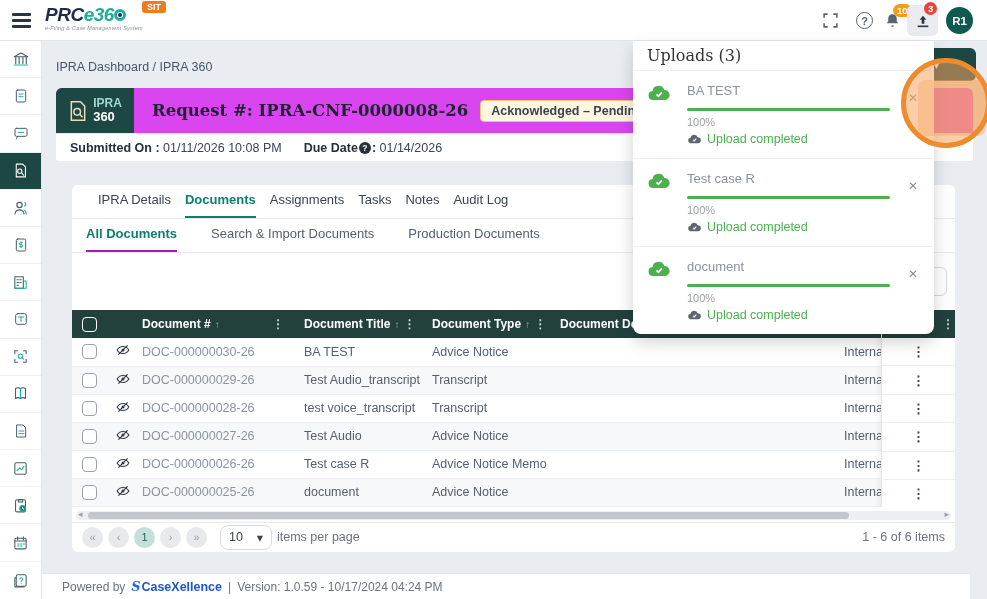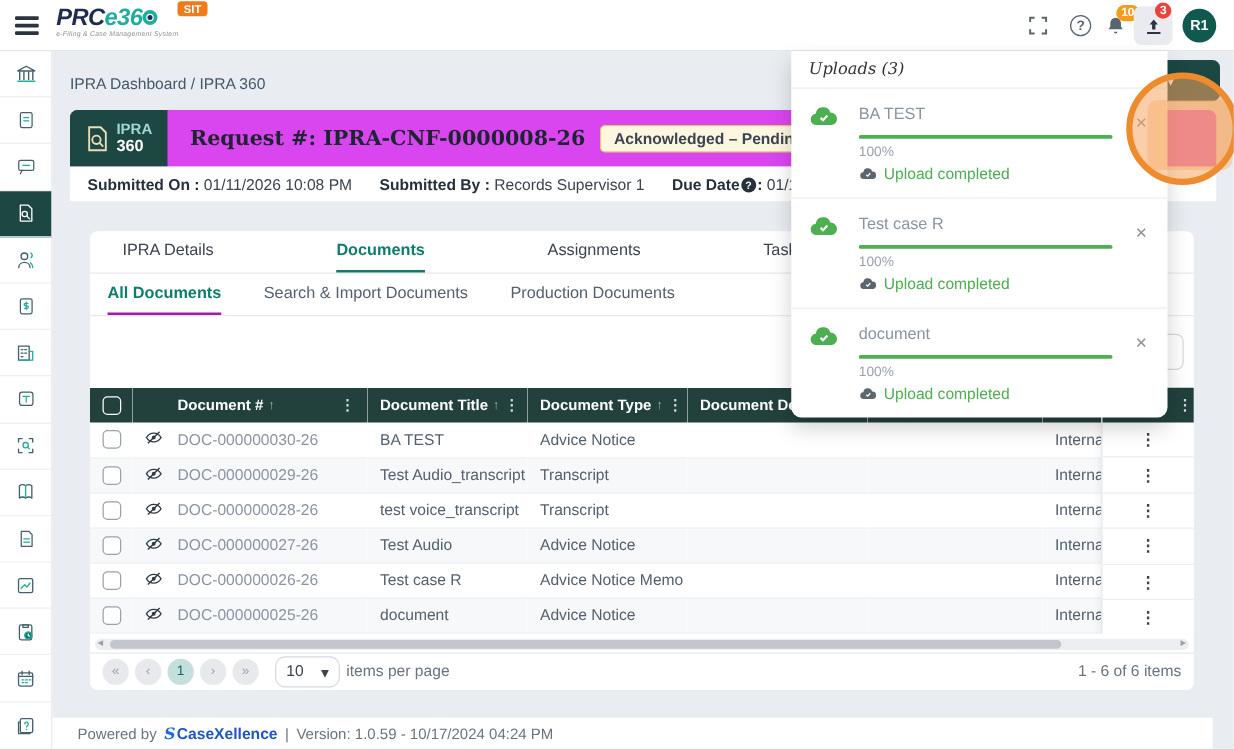--- a/index.html
+++ b/index.html
@@ -67,22 +67,22 @@
     padding:3px 10px; font-size:12.5px; font-weight:bold; color:#3c4450; }
   .meta-bar { margin:0 14px; height:28px; background:#fff; border-top:1px solid #e8eaee;
     display:flex; align-items:center; gap:22px; padding-left:14px; font-size:12.5px; color:#3c4450;
     border-radius:0 0 2px 2px; }
   .meta-bar b { color:#25303c; }
   .q-icon { display:inline-flex; width:12px; height:12px; background:#27313c; color:#fff;
     border-radius:50%; font-size:8.5px; align-items:center; justify-content:center; font-weight:bold;
     position:relative; top:-1px; margin:0 1px; }
   
   .main-card { margin:24px 32px 0 30px; background:#fff; border-radius:6px; position:relative; }
-  .tabs { display:flex; gap:30px; padding:0 26px; height:34px; align-items:flex-end;
-    border-bottom:1px solid #e8eaee; font-size:13px; color:#3c4450;justify-content:space-between; }
+  .tabs { display:flex; gap:14px; padding:0 26px; height:34px; align-items:flex-end;
+    border-bottom:1px solid #e8eaee; font-size:13px; color:#3c4450; }
   .tab { padding-bottom:9px; cursor:pointer; border-bottom:2px solid transparent; }
   .tab.active { color:#0f7d6c; font-weight:bold; border-bottom:2px solid #0f7d6c; }
   .subtabs { display:flex; gap:34px; padding:0 14px; height:34px; align-items:flex-end;
     border-bottom:1px solid #e8eaee; font-size:13px; color:#55606e; }
   .subtab { padding-bottom:9px; cursor:pointer; border-bottom:2px solid transparent; }
   .subtab.active { color:#0f7d6c; font-weight:bold; border-bottom:2px solid #a21caf; }
   .toolbar { height:57px; position:relative; }
   .toolbar input { position:absolute; right:8px; top:14px; width:108px; height:29px;
     border:1px solid #d6dae0; border-radius:6px; outline:none; padding:0 8px;
     font-family:"Liberation Sans",sans-serif; }
@@ -128,21 +128,21 @@
   
   .footer { position:absolute; left:42px; right:17px; bottom:0; height:26px; background:#fff;
     border-top:1px solid #e3e6ea; display:flex; align-items:center; padding-left:20px;
     font-size:12px; color:#6a7380; gap:6px; z-index:26; }
   .cx-logo { color:#1f55c8; font-weight:bold; font-size:12.5px; display:flex; align-items:center; gap:1px;}
   .cx-s { color:#1668e3; font-style:italic; font-weight:bold; font-family:"DejaVu Serif",serif; }
   
   .uploads-panel { position:absolute; left:633px; top:41px; width:301px; background:#fff;
     border-radius:0 0 8px 8px; box-shadow:0 8px 18px rgba(0,0,0,0.18); z-index:40; }
   .up-header { height:30px; display:flex; align-items:center; padding:0 14px;
-    font-family:"DejaVu Serif", serif; font-size:13px; color:#333; border-bottom:1px solid #eceef1;font-style:italic; }
+    font-family:"DejaVu Serif", serif; font-size:16px; color:#333; border-bottom:1px solid #eceef1; }
   .up-item { position:relative; padding:12px 14px 12px 14px; border-bottom:1px solid #eceef1;
     display:flex; }
   .up-item:last-child { border-bottom:none; }
   .up-body { flex:1; margin-left:16px; margin-right:30px; }
   .up-name { color:#8a93a0; font-size:13px; }
   .up-bar { height:3px; background:#4caf50; border-radius:2px; margin:10px 0 5px 0; width:100%; }
   .up-pct { font-size:11px; color:#9aa1ab; }
   .up-status { display:flex; align-items:center; gap:5px; margin-top:4px; color:#4caf50;
     font-size:12.5px; }
   .up-close { position:absolute; right:16px; top:20px; color:#8a8f98; font-size:12px; cursor:pointer; }
@@ -307,21 +307,20 @@
           <div class="l1">IPRA</div>
           <div class="l2">360</div>
         </div>
     </div>
     <div class="req-title">Request #: IPRA-CNF-0000008-26</div>
     <div class="status-chip">Acknowledged – Pending Review</div>
   </div>
 
   <div class="meta-bar">
     <span><b>Submitted On :</b> <span>01/11/2026 10:08 PM</span></span>
-    <span><b>Submitted By :</b> <span>Records Supervisor 1</span></span>
     <span><b>Due Date</b><span class="q-icon">?</span><b>:</b> <span>01/14/2026</span></span>
   </div>
 
   <div class="main-card">
     <div class="tabs">
       <div class="tab">IPRA Details</div>
       <div class="tab active">Documents</div>
       <div class="tab">Assignments</div>
       <div class="tab">Tasks</div>
       <div class="tab">Notes</div>

